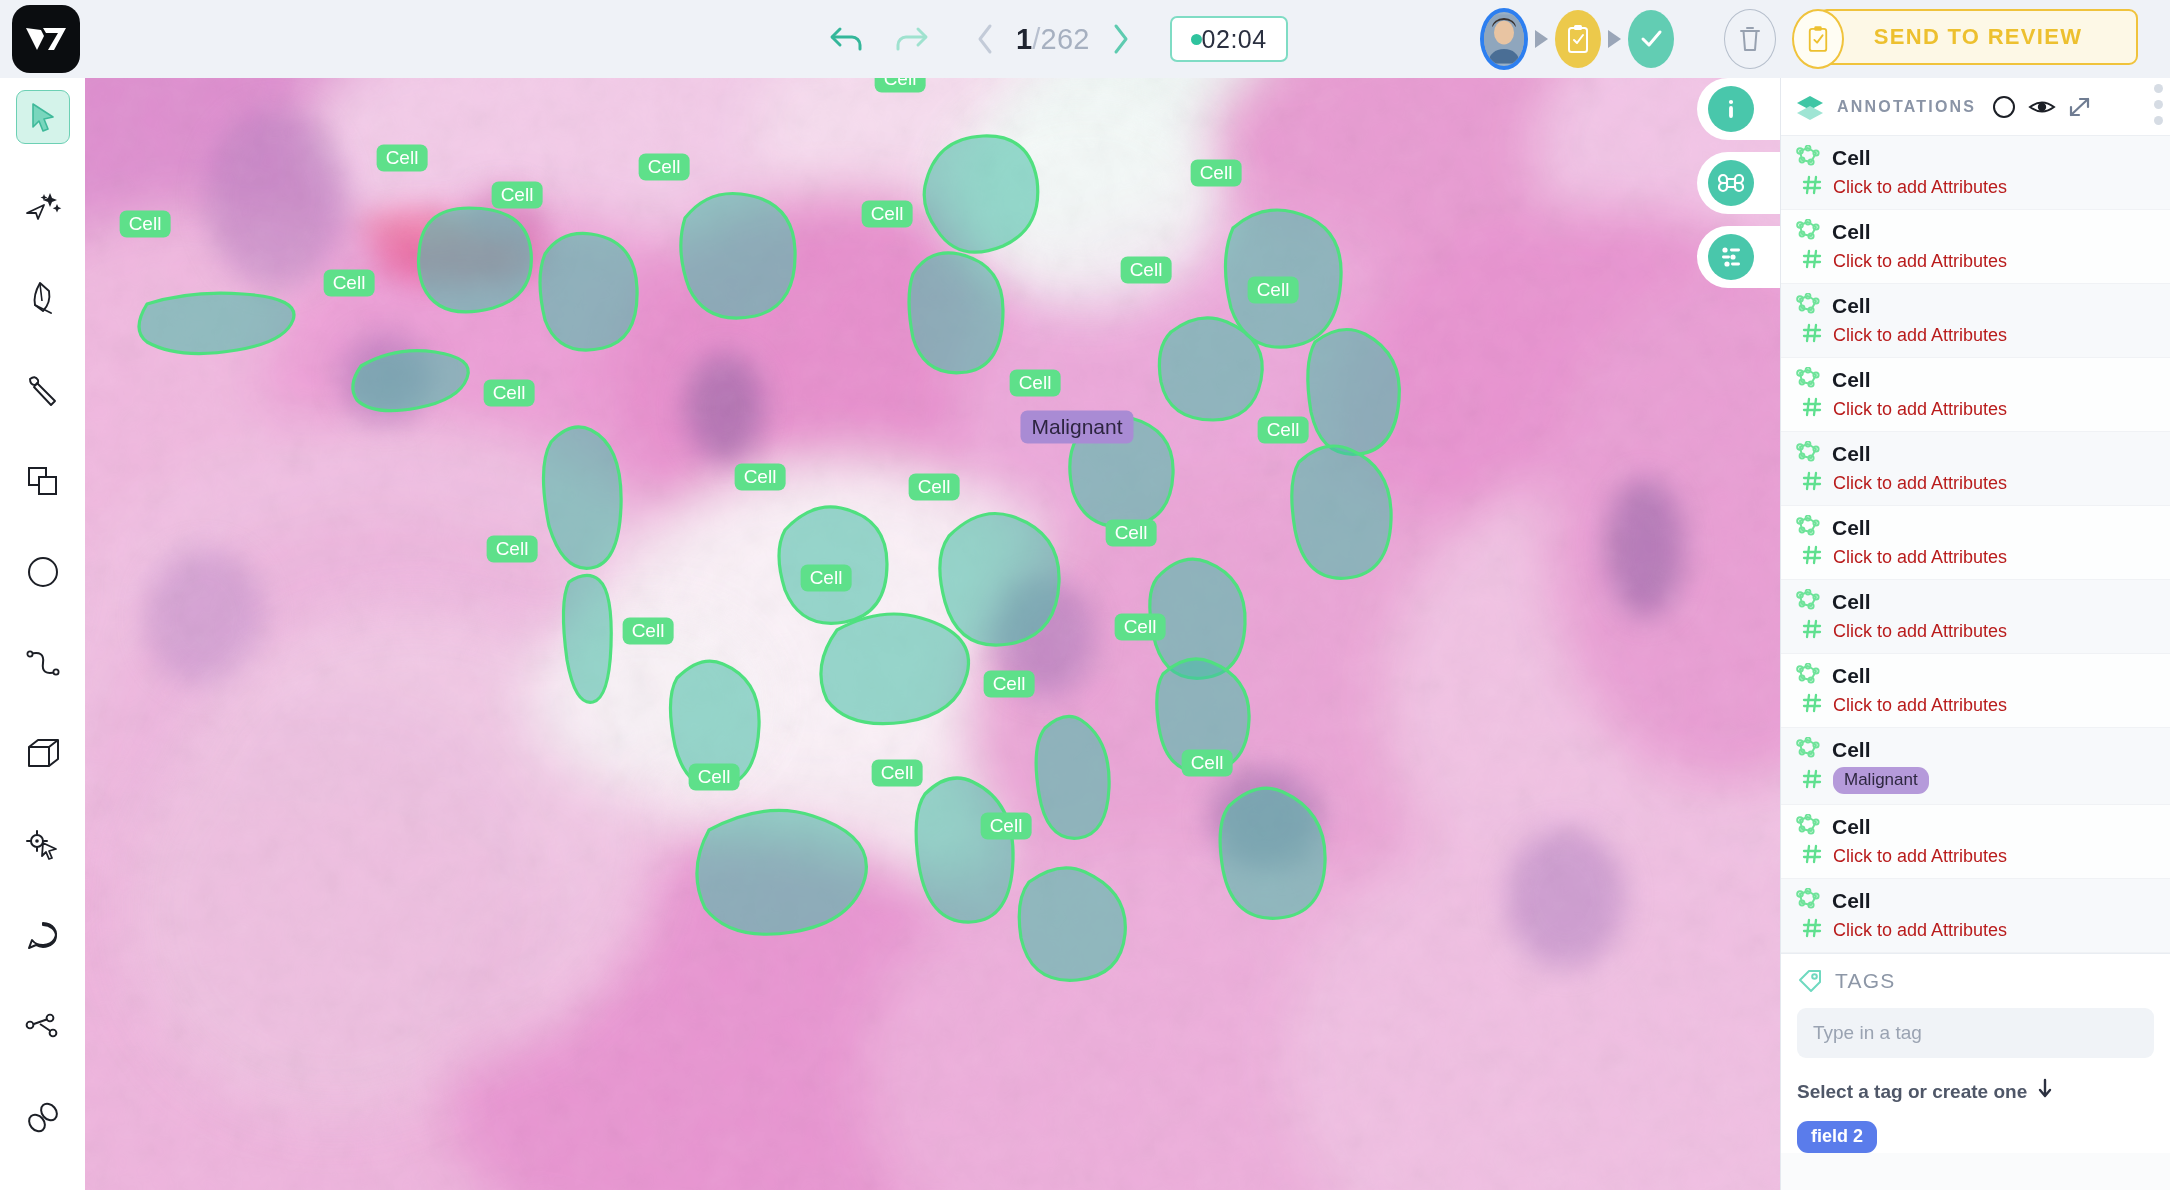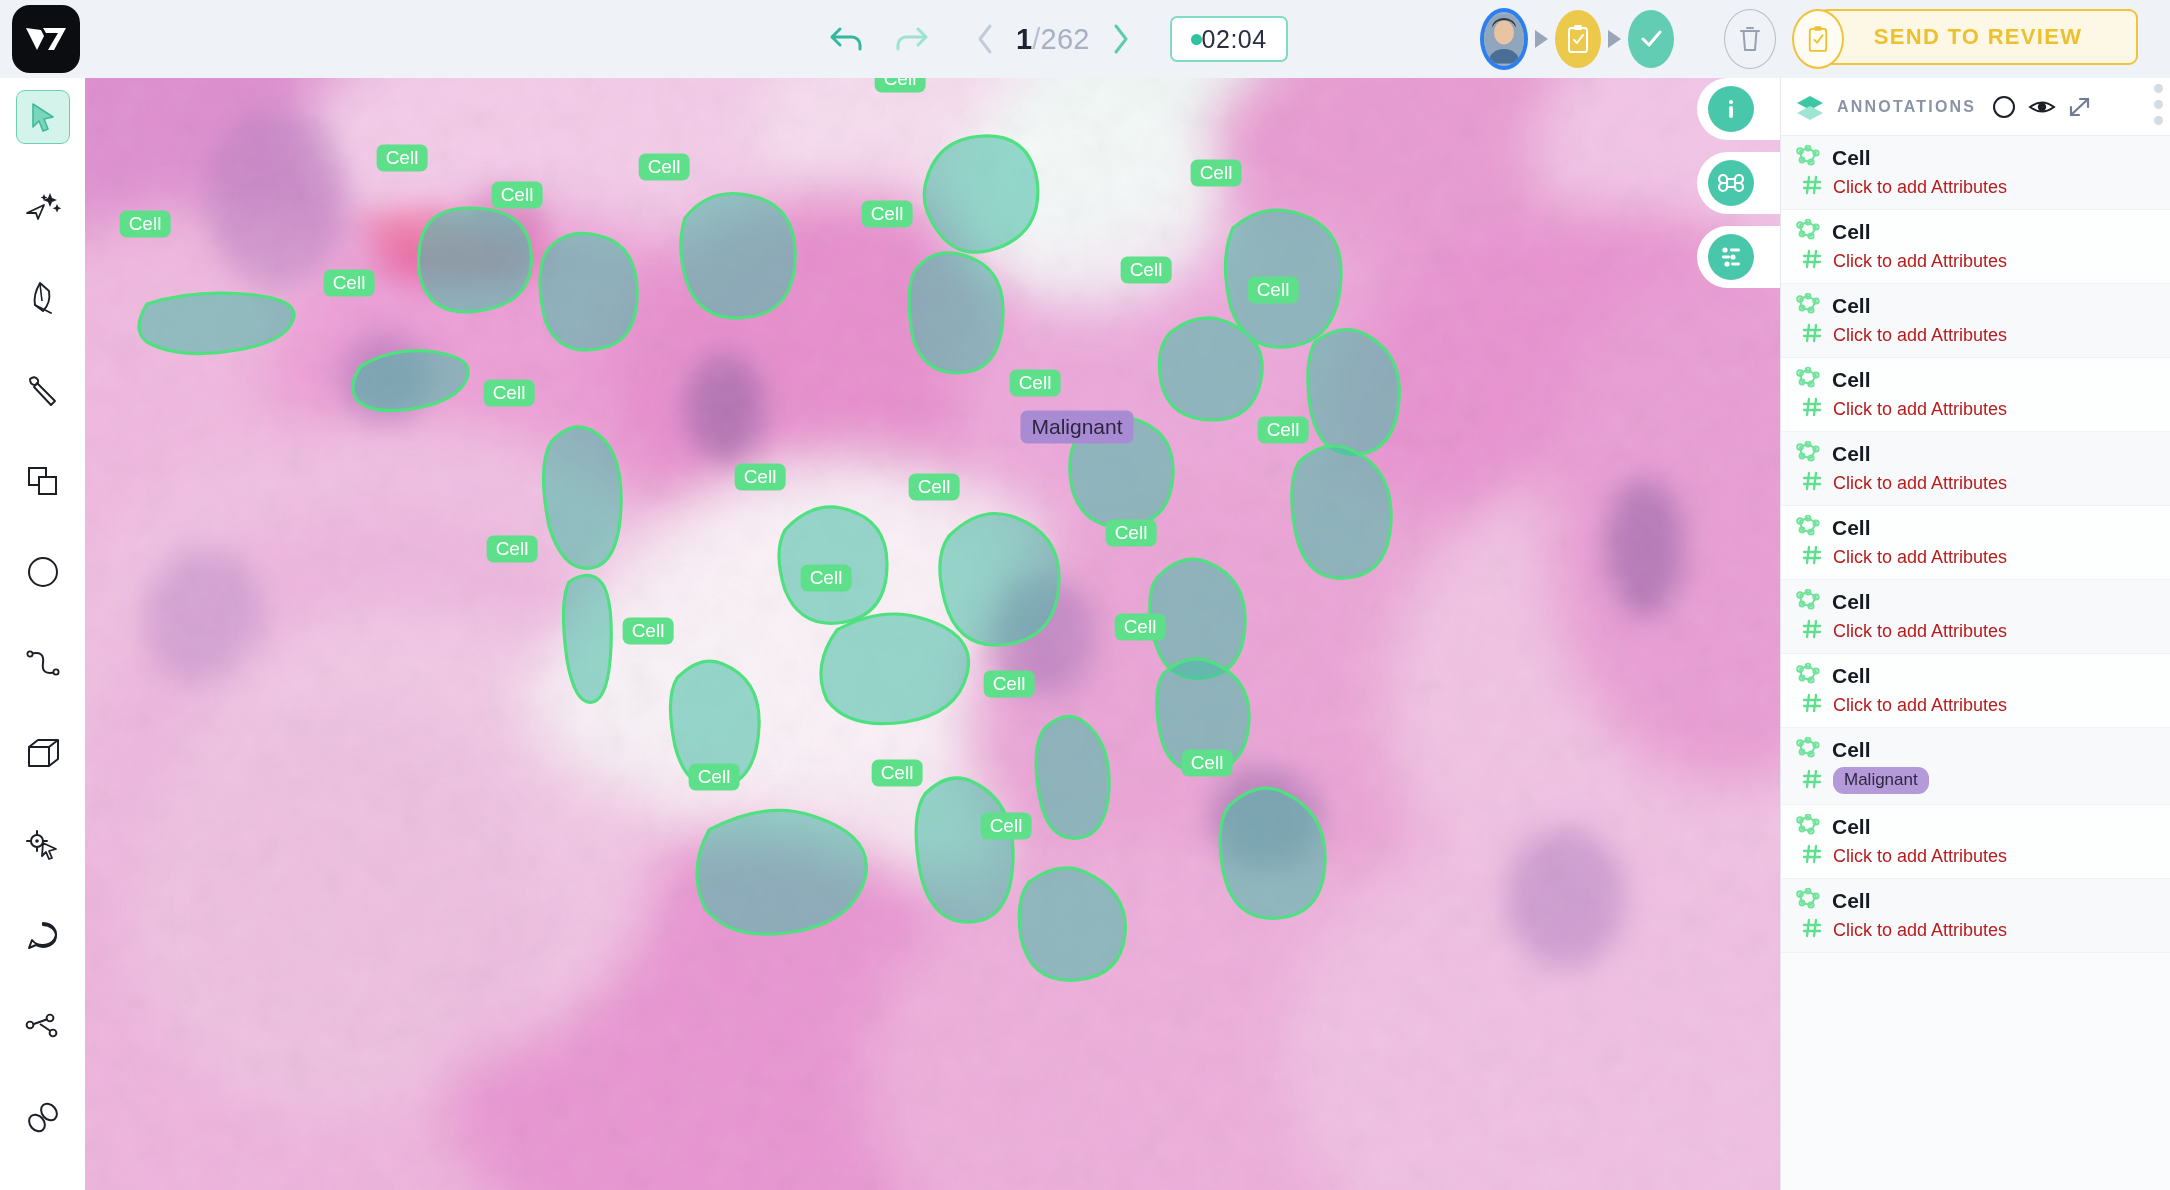--- a/index.html
+++ b/index.html
@@ -774,20 +774,44 @@
           </div>
           <div class="ann-attr">
             <span><svg width="20" height="20" viewBox="0 0 20 20">
                 <path d="M7 2 L5 18 M14 2 L12 18 M2 7 H18 M2 13 H18" stroke="#5fe08f" stroke-width="2.3" stroke-linecap="round"></path>
               </svg></span>
             <span class="attr-text">Click to add Attributes</span>
           </div>
         </div>
       </div>
 
+    <div class="tags-sec">
+      <div class="tags-head">
+        <span class="head-icon">
+          <svg width="26" height="26" viewBox="0 0 26 26">
+            <path d="M3 12 L12 3 L23 3 L23 14 L14 23 Z" fill="none" stroke="#6fd9c0" stroke-width="2" stroke-linejoin="round"></path>
+            <circle cx="17.5" cy="8.5" r="2.3" fill="none" stroke="#6fd9c0" stroke-width="2"></circle>
+          </svg>
+        </span>
+        <span class="tags-title">TAGS</span>
+      </div>
+
+      <input class="tag-input" type="text" placeholder="Type in a tag" style="">
+
+      <div class="tag-hint">
+        <span>Select a tag or create one</span>
+        <span>
+          <svg width="16" height="22" viewBox="0 0 16 22">
+            <path d="M8 2 V17 M3 12 L8 18 L13 12" fill="none" stroke="#2b3040" stroke-width="2.4" stroke-linecap="round" stroke-linejoin="round"></path>
+          </svg>
+        </span>
+      </div>
+
+      <div class="tag-pill">field 2</div>
+    </div>
   </div>
 
   <div class="kebab">
     <i></i>
     <i></i>
     <i></i>
   </div>
 
 </div>
 

